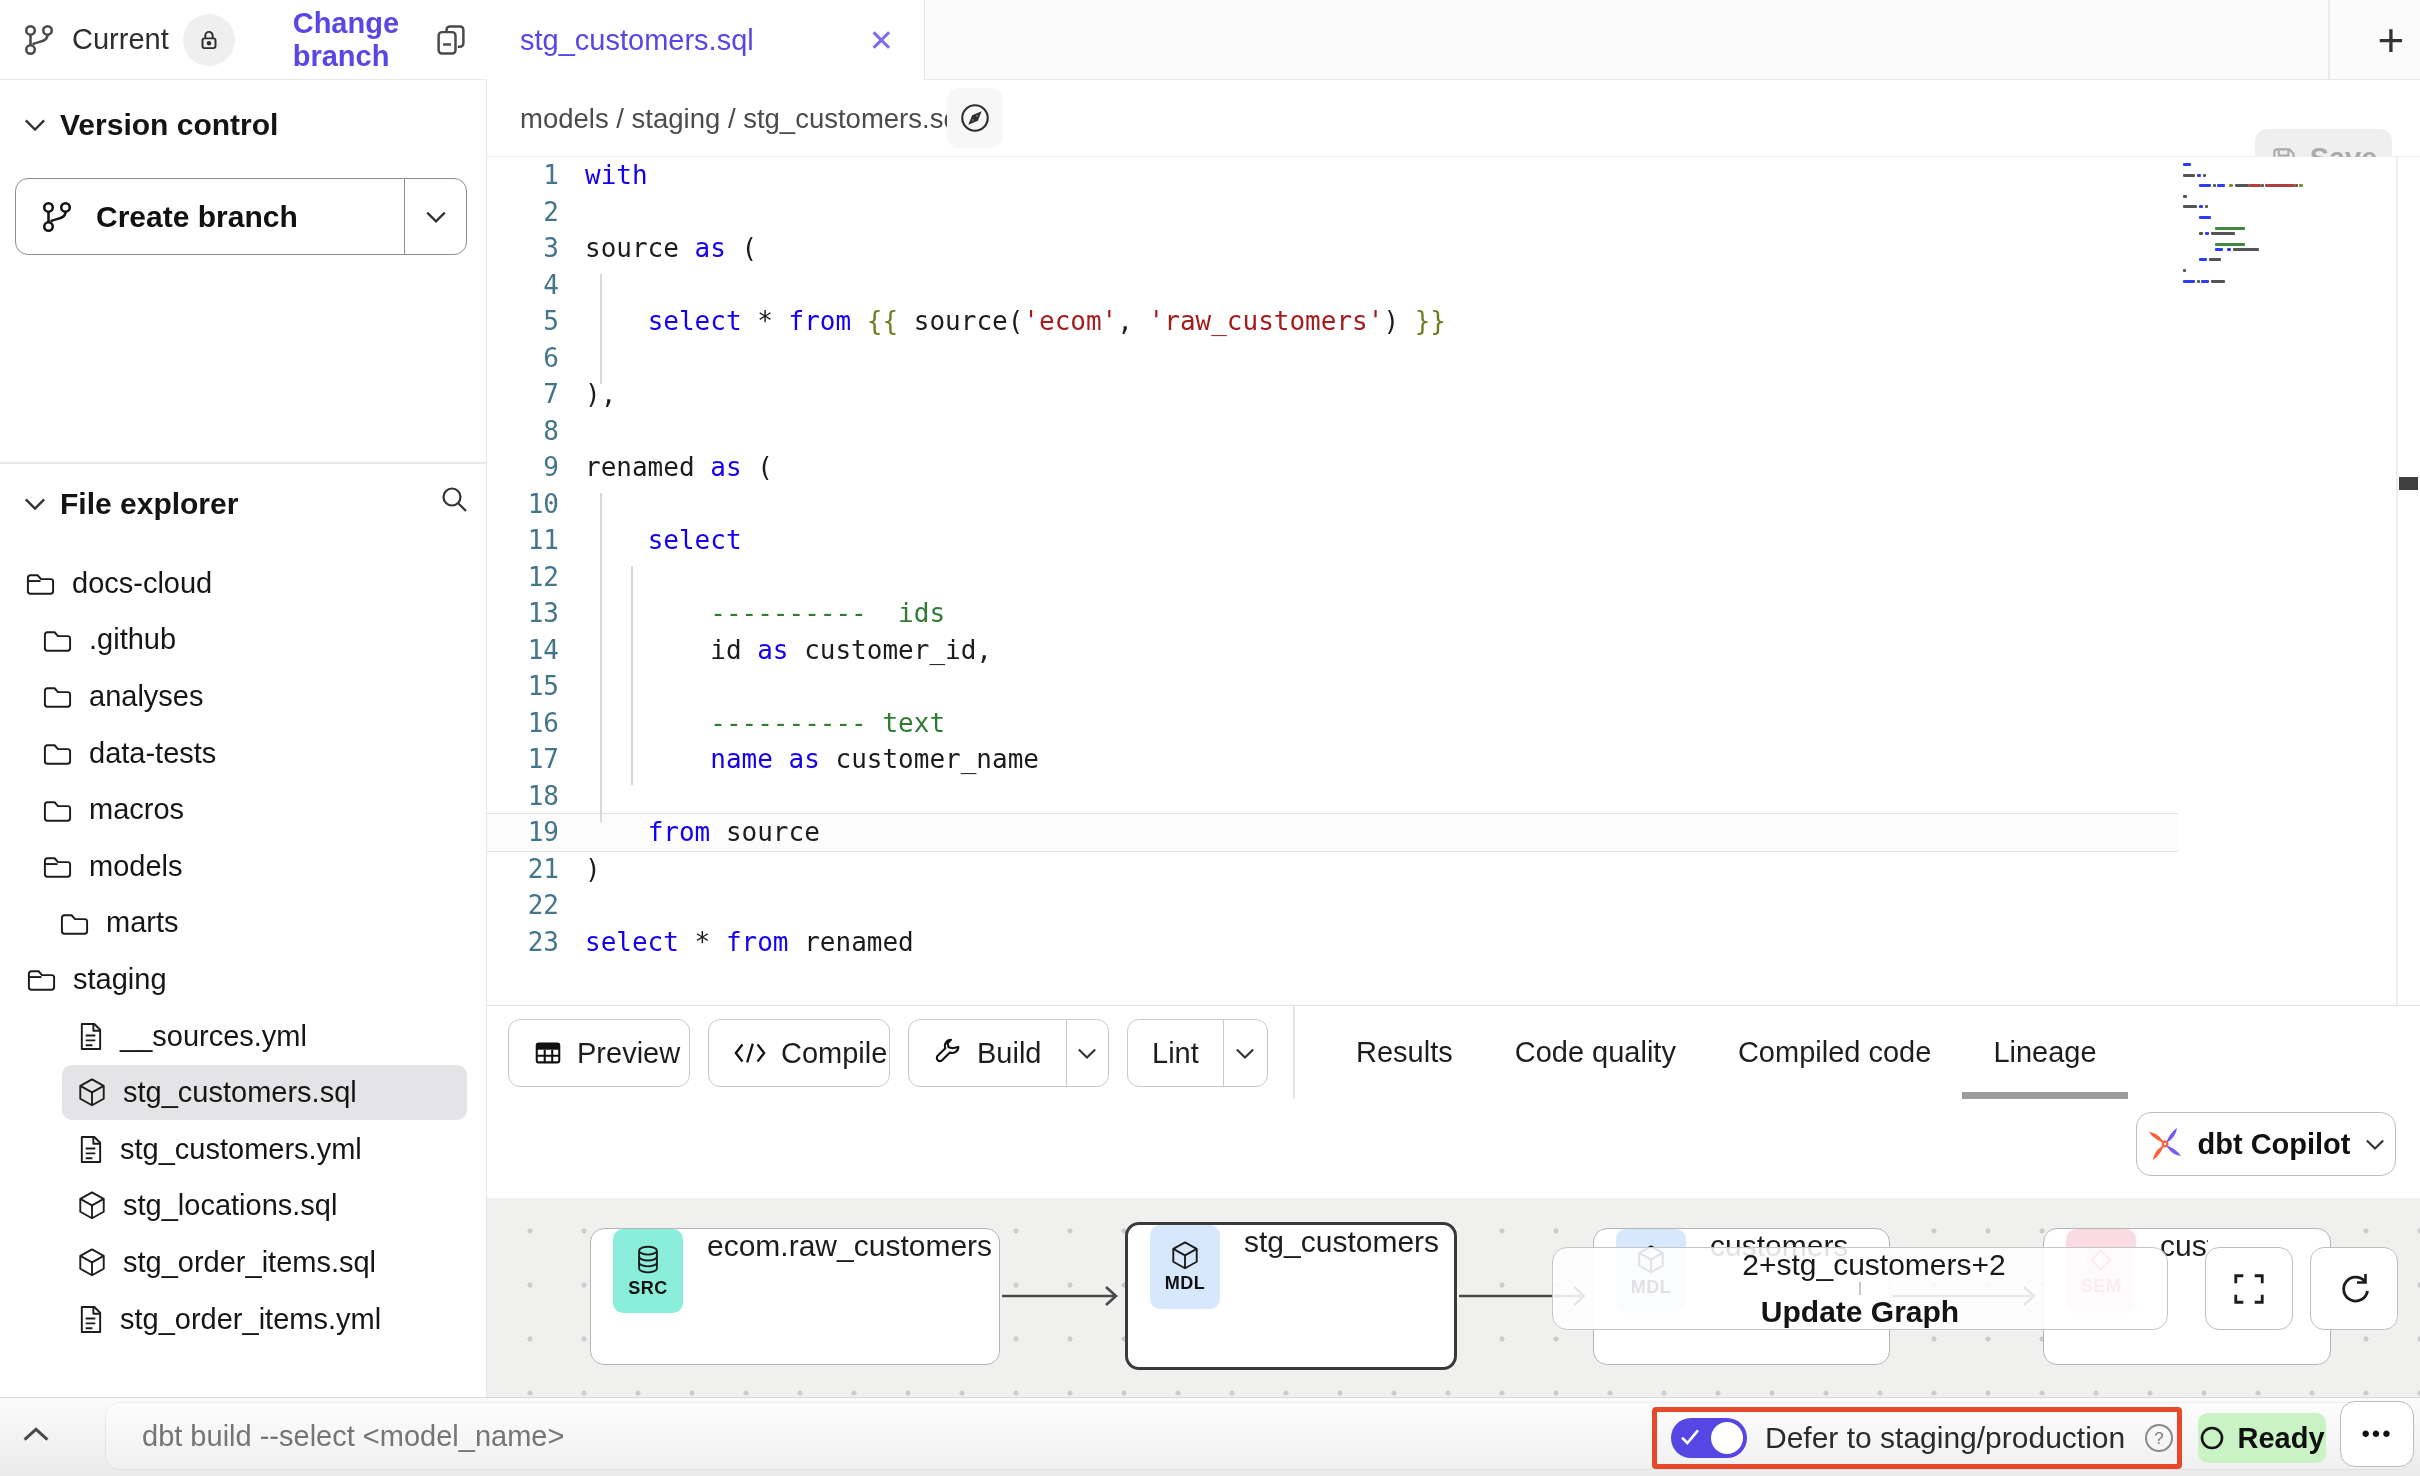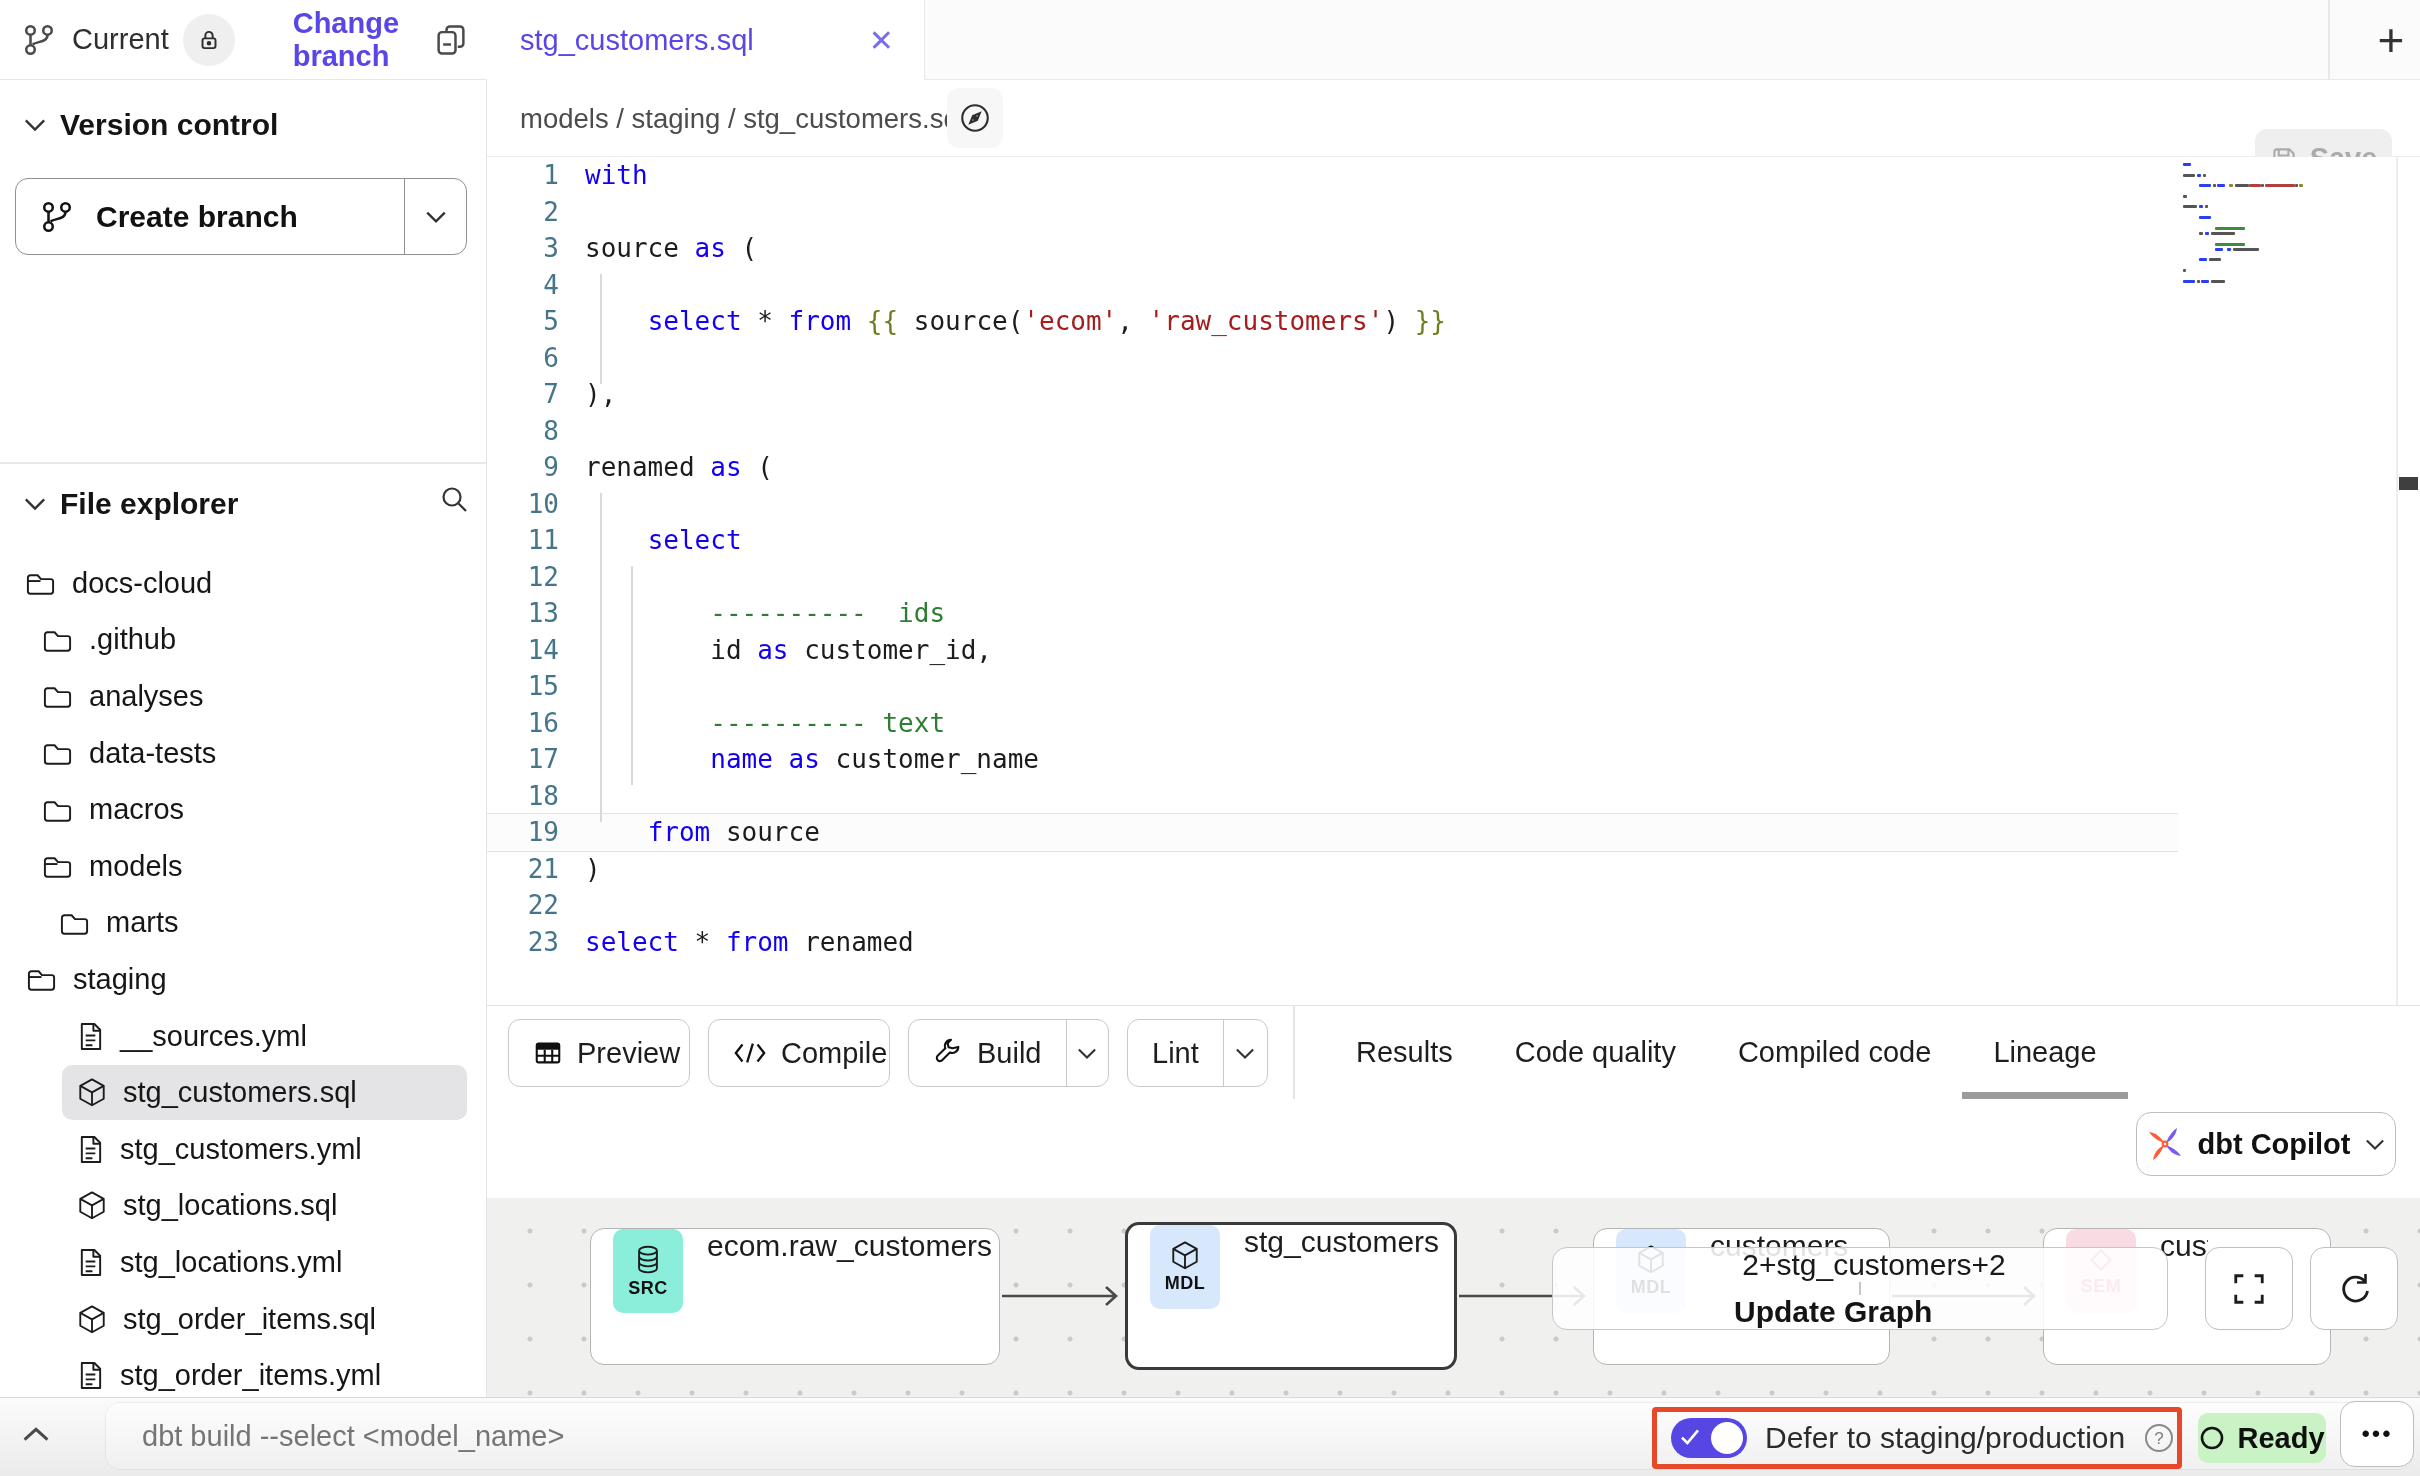--- a/index.html
+++ b/index.html
@@ -103,21 +103,21 @@
     flex-direction:column; align-items:center; justify-content:center; gap:2px;
     font-size:18px; font-weight:700; letter-spacing:.5px; color:#111; }
   .lnode .nlabel { font-size:30px; color:#1d1d1d; white-space:nowrap; }
   .lnode .nlabel.clip { max-width:48px; overflow:hidden; }
   .larrow { position:absolute; }
   #lin-overlay { position:absolute; left:1065px; top:49px; width:616px; height:83px;
     background:rgba(255,255,255,0.87); border:1.5px solid #c6c6c6; border-radius:15px;
     display:flex; align-items:center;flex-direction:column; }
   #lin-overlay .sel-input { flex:1; padding-left:28px; font-size:30px; color:#191919; }
   #lin-overlay .odiv { width:1.5px; height:100%; background:#c6c6c6; }
-  #lin-overlay .upd { width:252px; font-size:30px; font-weight:600; color:#141414; }
+  #lin-overlay .upd { width:252px; text-align:center; font-size:30px; font-weight:600; color:#141414; }
   .sq-btn { position:absolute; top:49px; width:88px; height:83px; background:#fff;
     border:1.5px solid #bfbfbf; border-radius:14px; display:flex;
     align-items:center; justify-content:center; }
   #fullscreen-btn { left:1718px; } #refresh-btn { left:1823px; }
 
   
   #statusbar { left:0; top:1397px; right:0; height:79px;
     background:linear-gradient(#fbfbfb,#ebebeb); border-top:1.5px solid #d9d9d9; }
   #collapse-btn { position:absolute; left:20px; top:24px; }
   #cmd-input { position:absolute; left:106px; top:5px; right:8px; height:66px;
@@ -342,30 +342,20 @@
         <span>stg_customers.yml</span>
       </div>
       <div class="trow" style="padding-left: 77px;">
         <span class="ico">
           <svg width="30" height="31" viewBox="0 0 32 33" fill="none" stroke="#1c1c1c" stroke-width="2" stroke-linejoin="round">
             <path d="M16 2.5L28.5 9.4v13.8L16 30.1 3.5 23.2V9.4z"></path>
             <path d="M3.5 9.4L16 16.3l12.5-6.9M16 16.3v13.8"></path>
           </svg>
         </span>
         <span>stg_locations.sql</span>
-      </div>
-      <div class="trow" style="padding-left: 77px;">
-        <span class="ico">
-          <svg width="27" height="31" viewBox="0 0 28 32" fill="none" stroke="#1c1c1c" stroke-width="2" stroke-linejoin="round">
-            <path d="M5 3h13l6 6v20H5z"></path>
-            <path d="M17 3v7h7"></path>
-            <path d="M9 15h10M9 20h10M9 25h7"></path>
-          </svg>
-        </span>
-        <span>stg_locations.yml</span>
       </div>
       <div class="trow" style="padding-left: 77px;">
         <span class="ico">
           <svg width="30" height="31" viewBox="0 0 32 33" fill="none" stroke="#1c1c1c" stroke-width="2" stroke-linejoin="round">
             <path d="M16 2.5L28.5 9.4v13.8L16 30.1 3.5 23.2V9.4z"></path>
             <path d="M3.5 9.4L16 16.3l12.5-6.9M16 16.3v13.8"></path>
           </svg>
         </span>
         <span>stg_order_items.sql</span>
       </div>

